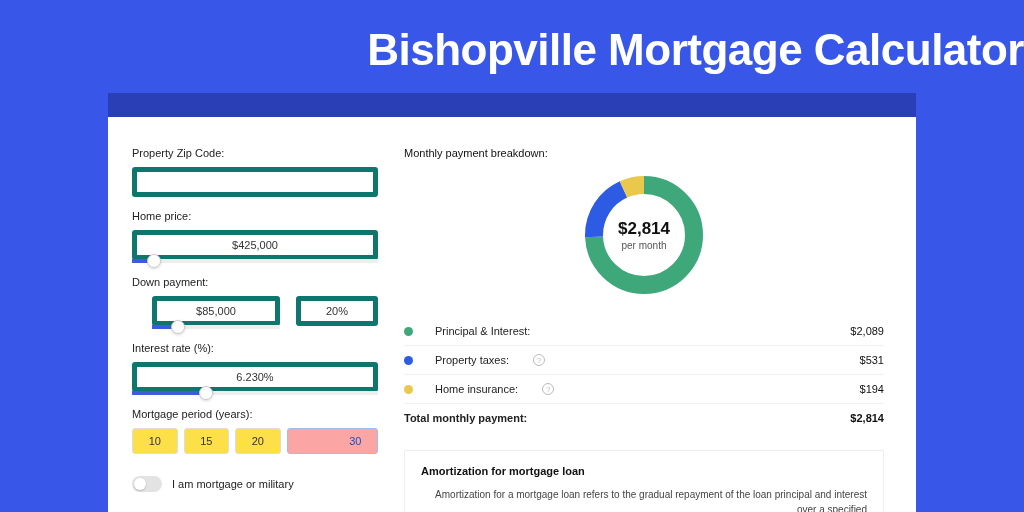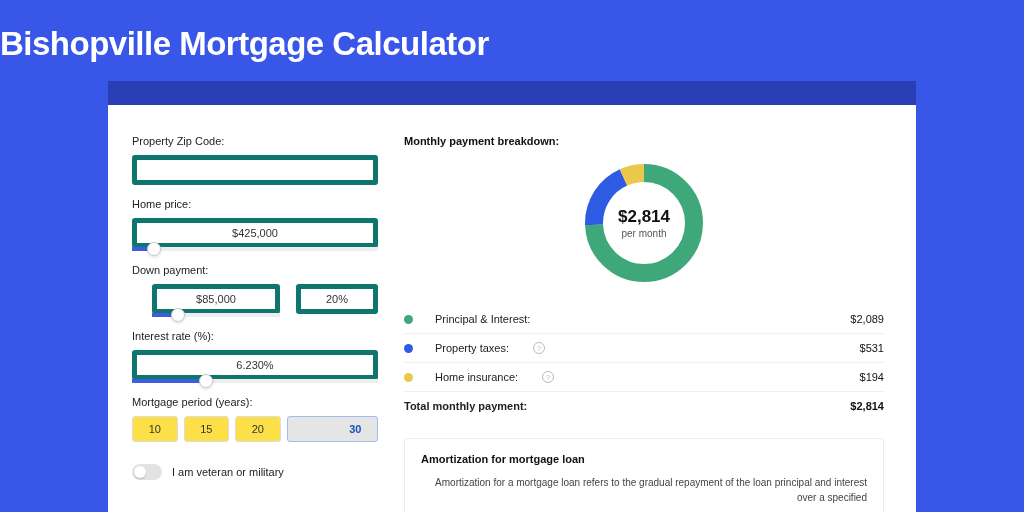--- a/index.html
+++ b/index.html
@@ -1,39 +1,39 @@
 <!DOCTYPE html>
 <html><head>
 <meta charset="utf-8">
 <style>
   * { box-sizing: border-box; margin: 0; padding: 0; }
   html, body { width: 1024px; height: 512px; overflow: hidden; font-family: -apple-system, BlinkMacSystemFont, "Segoe UI", Arial, sans-serif; }
   body { background: #3857e8; }
-  .page-title { text-align: left; color: #fff; font-size: 33px; font-weight: 700; padding: 25px 0 18px; letter-spacing: -0.5px; }
+  .page-title { text-align: right; color: #fff; font-size: 44px; font-weight: 700; padding: 25px 0 18px; letter-spacing: -0.5px; }
   .dark-strip { background: #2a3fb5; height: 24px; margin: 0 108px; }
   .card { background: #fff; margin: 0 108px; height: 420px; display: flex; padding: 30px 32px 0 24px; gap: 26px; }
   .left { width: 246px; flex-shrink: 0; }
   .right { flex: 1; }
   .field { margin-bottom: 13px; }
   .label { font-size: 11px; color: #222; margin-bottom: 8px; display: block; }
   .input { width: 100%; height: 30px; border: 5px solid #0f766e; border-radius: 3px; padding: 0 12px; font-size: 11px; color: #333; background: #fff; text-align: center; }
   .slider-track { position: relative; height: 4px; background: #eee; margin-top: -1px; }
   .slider-fill { position: absolute; left: 0; top: 0; height: 100%; background: #3a5edc; }
   .slider-thumb { position: absolute; top: 50%; transform: translate(-50%, -50%); width: 14px; height: 14px; background: #fff; border: 1px solid #ccc; border-radius: 50%; box-shadow: 0 1px 3px rgba(0,0,0,0.15); }
   .down-row { display: flex; gap: 16px; padding-left: 20px; }
   .down-row .col1 { flex: 1; position: relative; }
   .down-row .col2 { width: 82px; }
   .period-row { display: flex; gap: 6px; margin-top: 4px; }
   .period-btn { flex: 1; height: 26px; border: 1px solid #ddd; border-radius: 3px; background: #fde047; font-size: 11px; color: #333; display: flex; align-items: center; justify-content: center; cursor: pointer; }
-  .period-btn.active { background: #e5e5e5; border-color: #9fbef0; color: #1a4fbf; font-weight: 700; padding-left: 46px; }
+  .period-btn.active { background: #fca5a5; border-color: #9fbef0; color: #1a4fbf; font-weight: 400; padding-left: 46px; }
   .toggle-row { display: flex; align-items: center; gap: 10px; margin-top: 22px; }
   .toggle { width: 30px; height: 16px; background: #e3e3e3; border-radius: 999px; position: relative; }
   .toggle-knob { position: absolute; left: 2px; top: 2px; width: 12px; height: 12px; background: #fff; border-radius: 50%; box-shadow: 0 1px 2px rgba(0,0,0,0.2); }
   .toggle-label { font-size: 11px; color: #222; }
-  .section-title { font-size: 11px; font-weight: 700; color: #111; margin-bottom: 12px; }
+  .section-title { font-size: 11px; font-weight: 400; color: #111; margin-bottom: 12px; }
   .donut-wrap { display: flex; justify-content: center; margin: 6px 0 18px; }
   .donut { position: relative; width: 128px; height: 128px; }
   .donut svg { transform: rotate(-90deg); }
   .donut-center { position: absolute; inset: 0; display: flex; flex-direction: column; align-items: center; justify-content: center; }
   .donut-amount { font-size: 17px; font-weight: 700; color: #111; }
   .donut-sub { font-size: 10px; color: #555; margin-top: 1px; }
   .legend { margin-top: 4px; }
   .legend-row { display: flex; align-items: center; justify-content: space-between; padding: 8px 0; border-bottom: 1px solid #f1f1f1; }
   .legend-left { display: flex; align-items: center; gap: 22px; }
   .dot { width: 9px; height: 9px; border-radius: 50%; }
@@ -101,21 +101,21 @@
           <div class="period-btn">15</div>
           <div class="period-btn">20</div>
           <div class="period-btn active">30</div>
         </div>
     </div>
 
     <div class="toggle-row">
       <div class="toggle">
         <div class="toggle-knob"></div>
       </div>
-      <span class="toggle-label">I am veteran or military</span>
+      <span class="toggle-label">I am mortgage or military</span>
     </div>
 
   </div>
 
   <div class="right">
     <div class="section-title">Monthly payment breakdown:</div>
 
     <div class="donut-wrap">
       <div class="donut">
         <svg width="128" height="128" viewBox="0 0 128 128" id="donut-svg">

